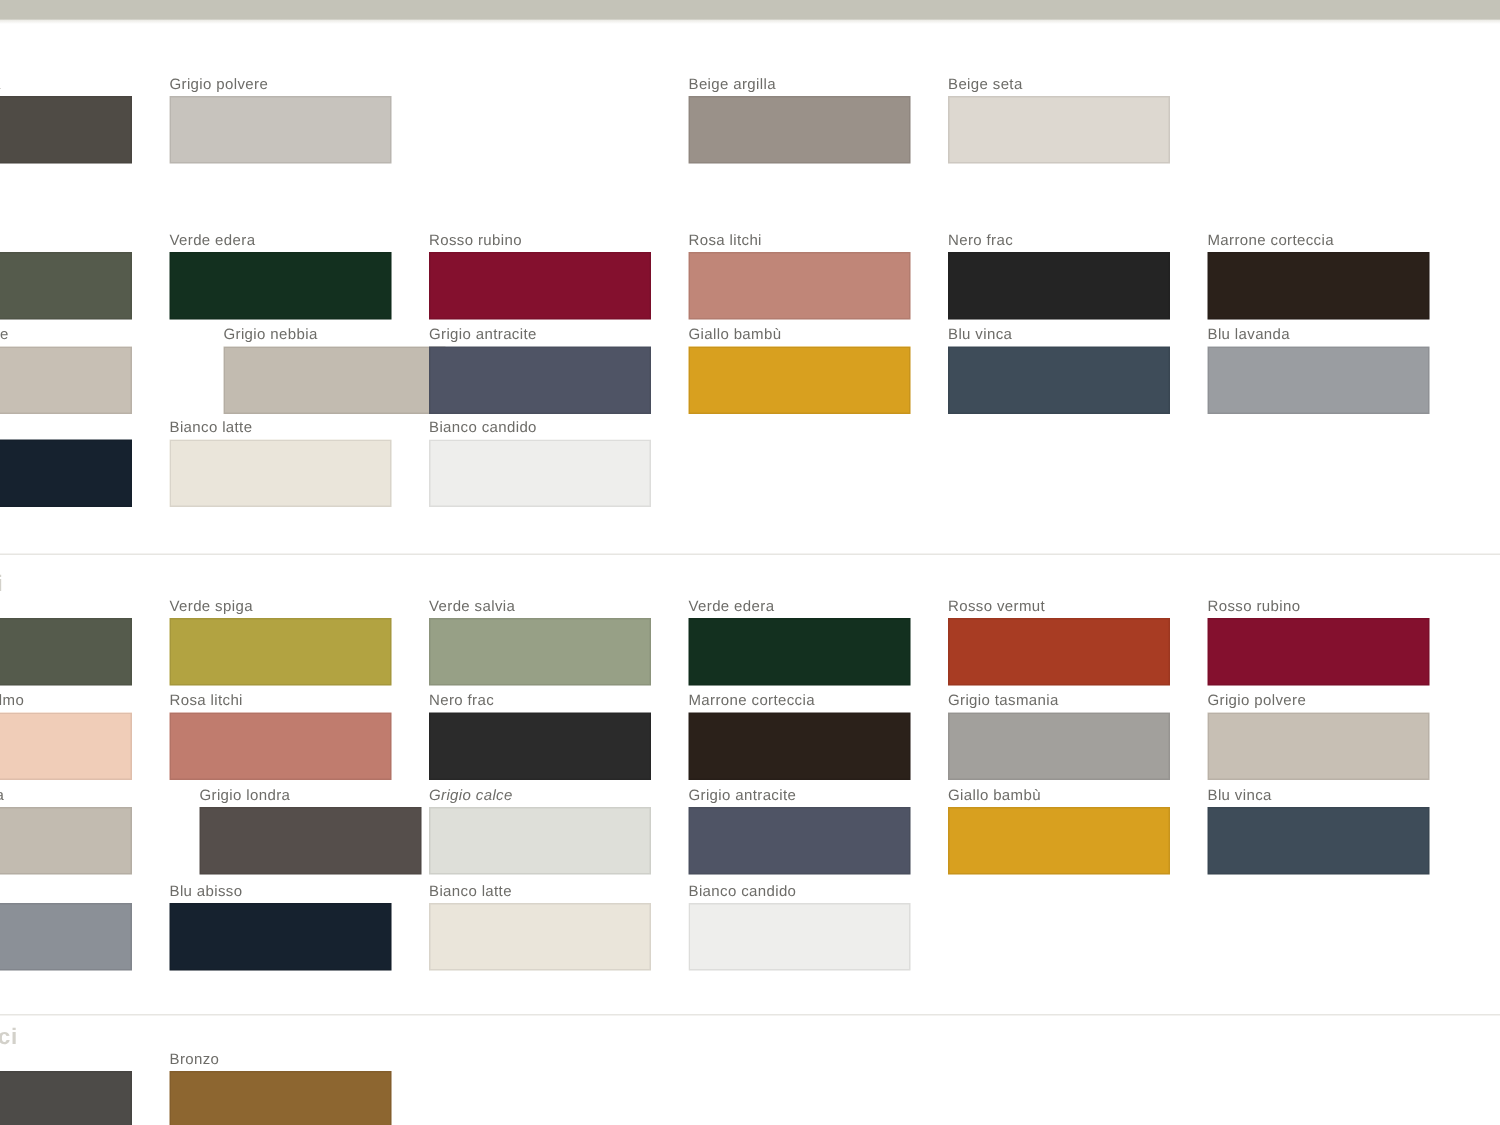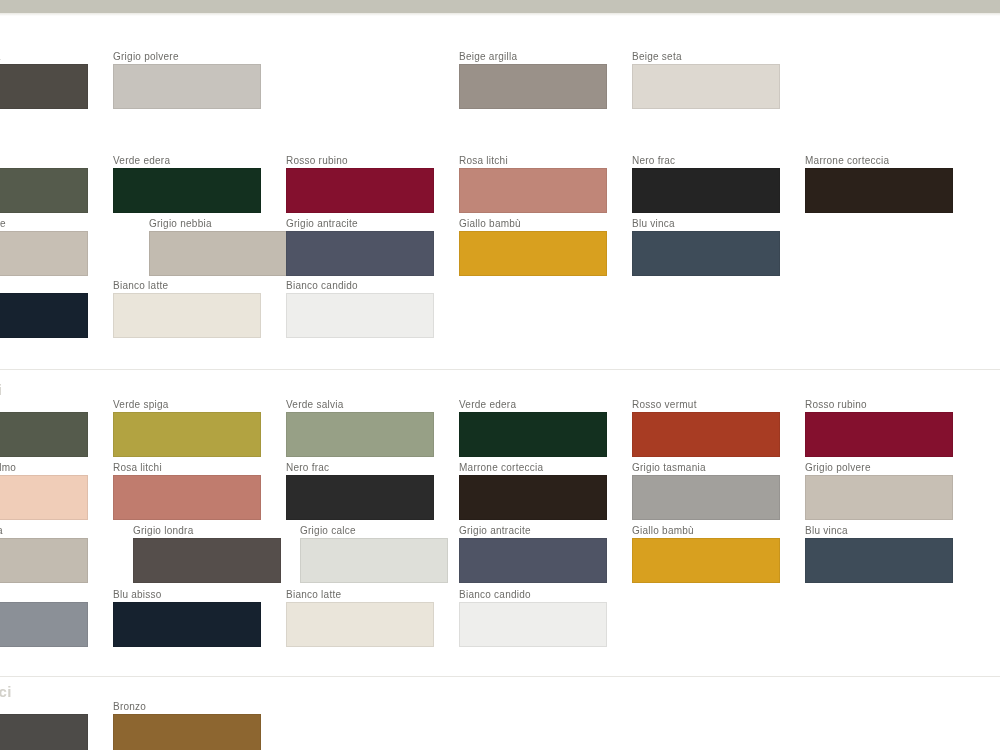--- a/index.html
+++ b/index.html
@@ -122,20 +122,24 @@
         <div class="swatch-chip" title="Grigio antracite" style="background: rgb(79, 84, 101); width: 148px; height: 45px;"></div>
       </div>
       <div class="swatch-cell" style="left: 569px; top: 203px; width: 148px;">
         <div class="swatch-label" style="color: rgb(109, 108, 104);">Giallo bambù</div>
         <div class="swatch-chip" title="Giallo bambù" style="background: rgb(216, 160, 31); width: 148px; height: 45px;"></div>
       </div>
       <div class="swatch-cell" style="left: 742px; top: 203px; width: 148px;">
         <div class="swatch-label" style="color: rgb(109, 108, 104);">Blu vinca</div>
         <div class="swatch-chip" title="Blu vinca" style="background: rgb(62, 76, 89); width: 148px; height: 45px;"></div>
       </div>
+      <div class="swatch-cell" style="left: 915px; top: 203px; width: 148px;">
+        <div class="swatch-label" style="color: rgb(109, 108, 104);">Blu lavanda</div>
+        <div class="swatch-chip" title="Blu lavanda" style="background: rgb(154, 157, 161); width: 148px; height: 45px;"></div>
+      </div>
       <div class="swatch-cell" style="left: 50px; top: 265px; width: 148px;">
         <div class="swatch-label" style="color: rgb(109, 108, 104);">Blu abisso</div>
         <div class="swatch-chip" title="Blu abisso" style="background: rgb(22, 34, 47); width: 148px; height: 45px;"></div>
       </div>
       <div class="swatch-cell" style="left: 223px; top: 265px; width: 148px;">
         <div class="swatch-label" style="color: rgb(109, 108, 104);">Bianco latte</div>
         <div class="swatch-chip" title="Bianco latte" style="background: rgb(234, 229, 218); width: 148px; height: 45px;"></div>
       </div>
       <div class="swatch-cell" style="left: 396px; top: 265px; width: 148px;">
         <div class="swatch-label" style="color: rgb(109, 108, 104);">Bianco candido</div>
@@ -191,21 +195,21 @@
         <div class="swatch-chip" title="Grigio polvere" style="background: rgb(199, 191, 180); width: 148px; height: 45px;"></div>
       </div>
       <div class="swatch-cell" style="left: 50px; top: 510px; width: 148px;">
         <div class="swatch-label" style="color: rgb(109, 108, 104);">Grigio nebbia</div>
         <div class="swatch-chip" title="Grigio nebbia" style="background: rgb(194, 187, 176); width: 148px; height: 45px;"></div>
       </div>
       <div class="swatch-cell" style="left: 223px; top: 510px; width: 148px; margin-left: 20px;">
         <div class="swatch-label" style="color: rgb(109, 108, 104);">Grigio londra</div>
         <div class="swatch-chip" title="Grigio londra" style="background: rgb(85, 78, 75); width: 148px; height: 45px;"></div>
       </div>
-      <div class="swatch-cell" style="left: 410px; top: 510px; width: 176px;">
+      <div class="swatch-cell" style="left: 396px; top: 510px; width: 176px; font-style: italic;">
         <div class="swatch-label" style="color: rgb(109, 108, 104);">Grigio calce</div>
         <div class="swatch-chip" title="Grigio calce" style="background: rgb(222, 223, 217); width: 148px; height: 45px;"></div>
       </div>
       <div class="swatch-cell" style="left: 569px; top: 510px; width: 148px;">
         <div class="swatch-label" style="color: rgb(109, 108, 104);">Grigio antracite</div>
         <div class="swatch-chip" title="Grigio antracite" style="background: rgb(79, 84, 101); width: 148px; height: 45px;"></div>
       </div>
       <div class="swatch-cell" style="left: 742px; top: 510px; width: 148px;">
         <div class="swatch-label" style="color: rgb(109, 108, 104);">Giallo bambù</div>
         <div class="swatch-chip" title="Giallo bambù" style="background: rgb(216, 160, 31); width: 148px; height: 45px;"></div>

